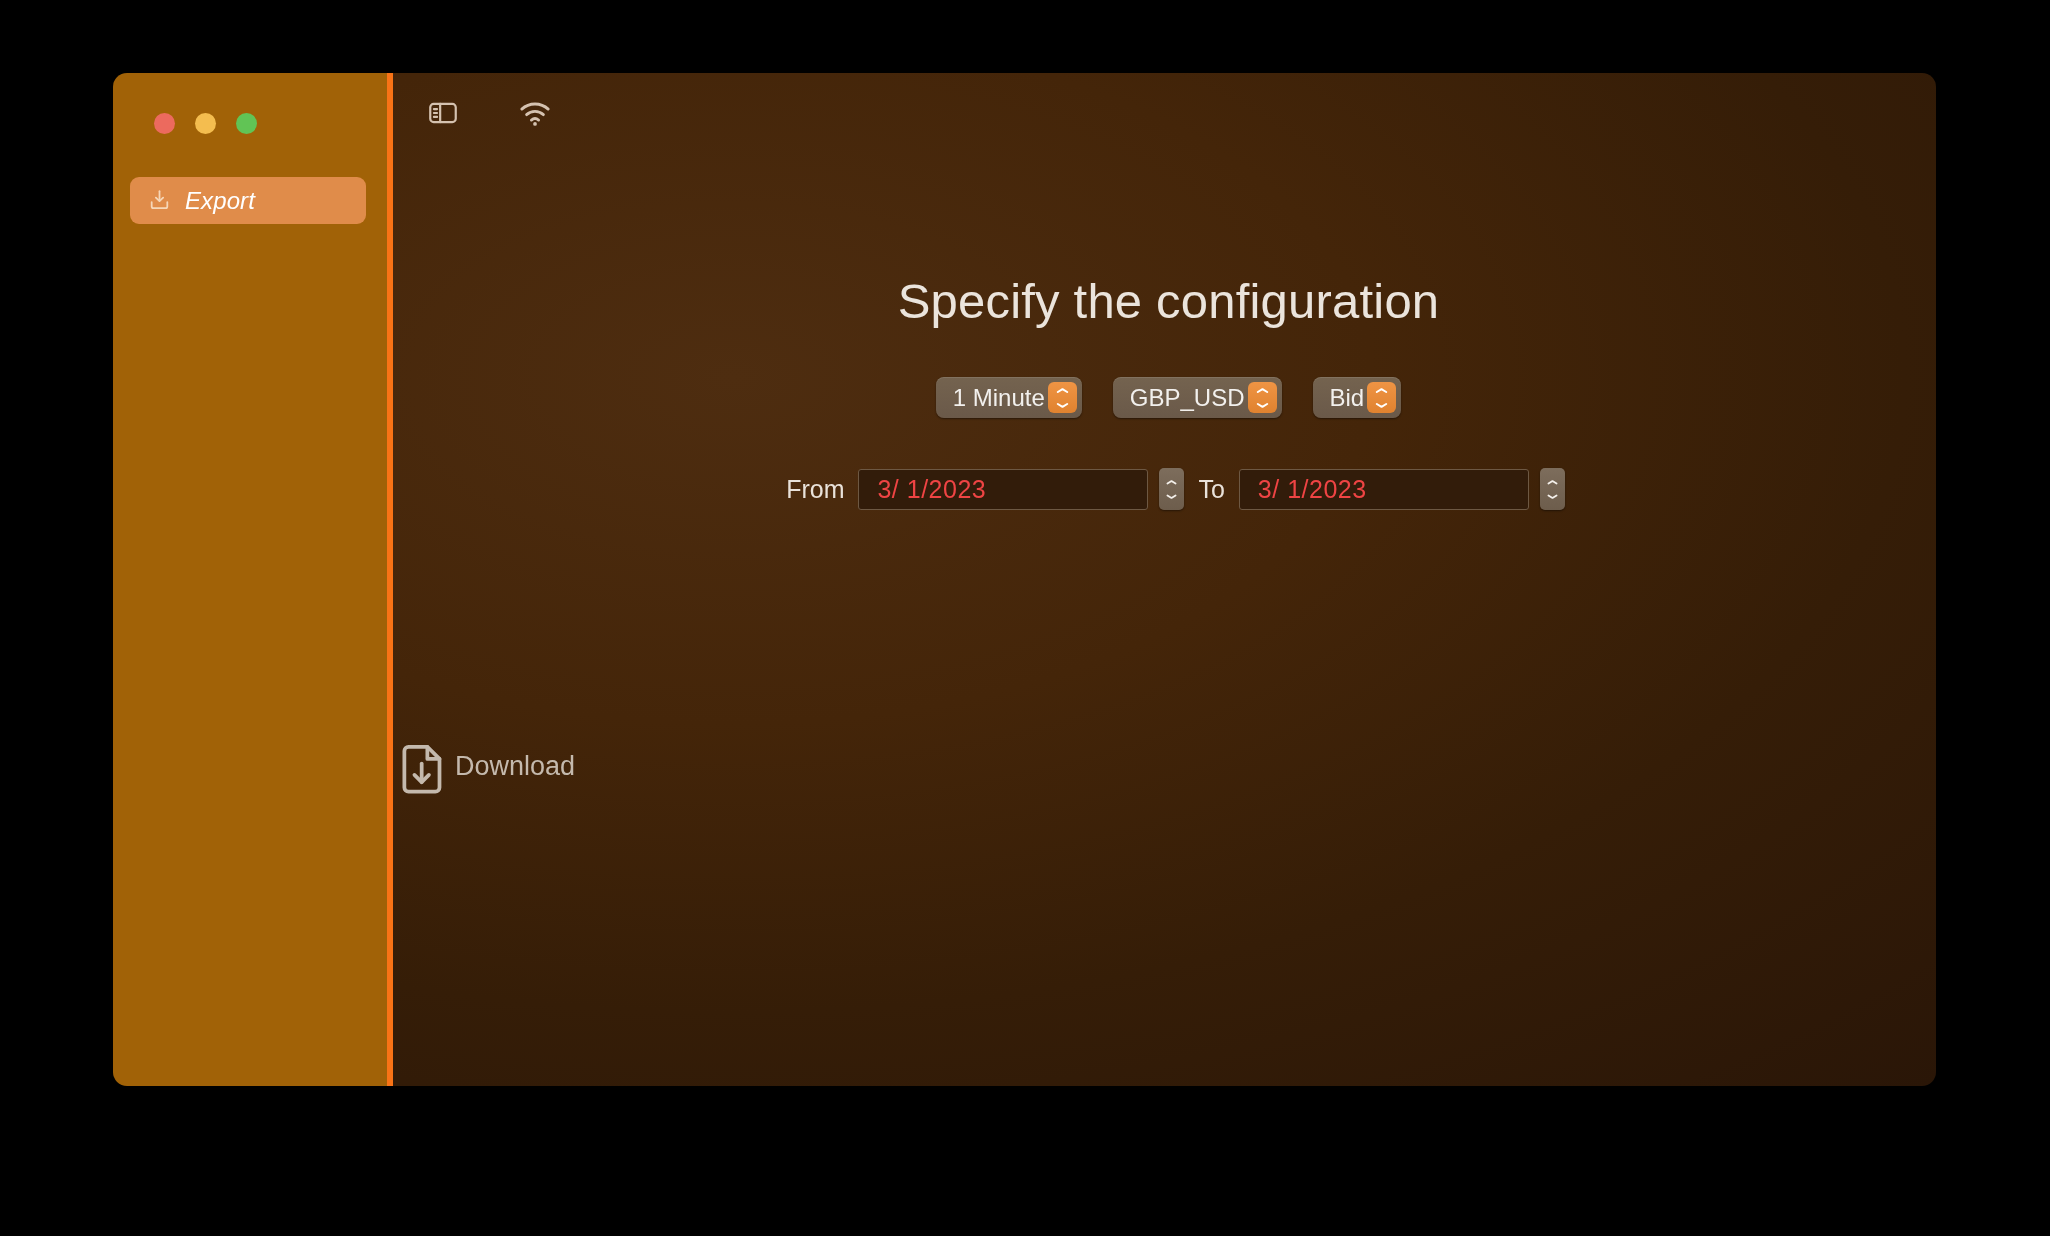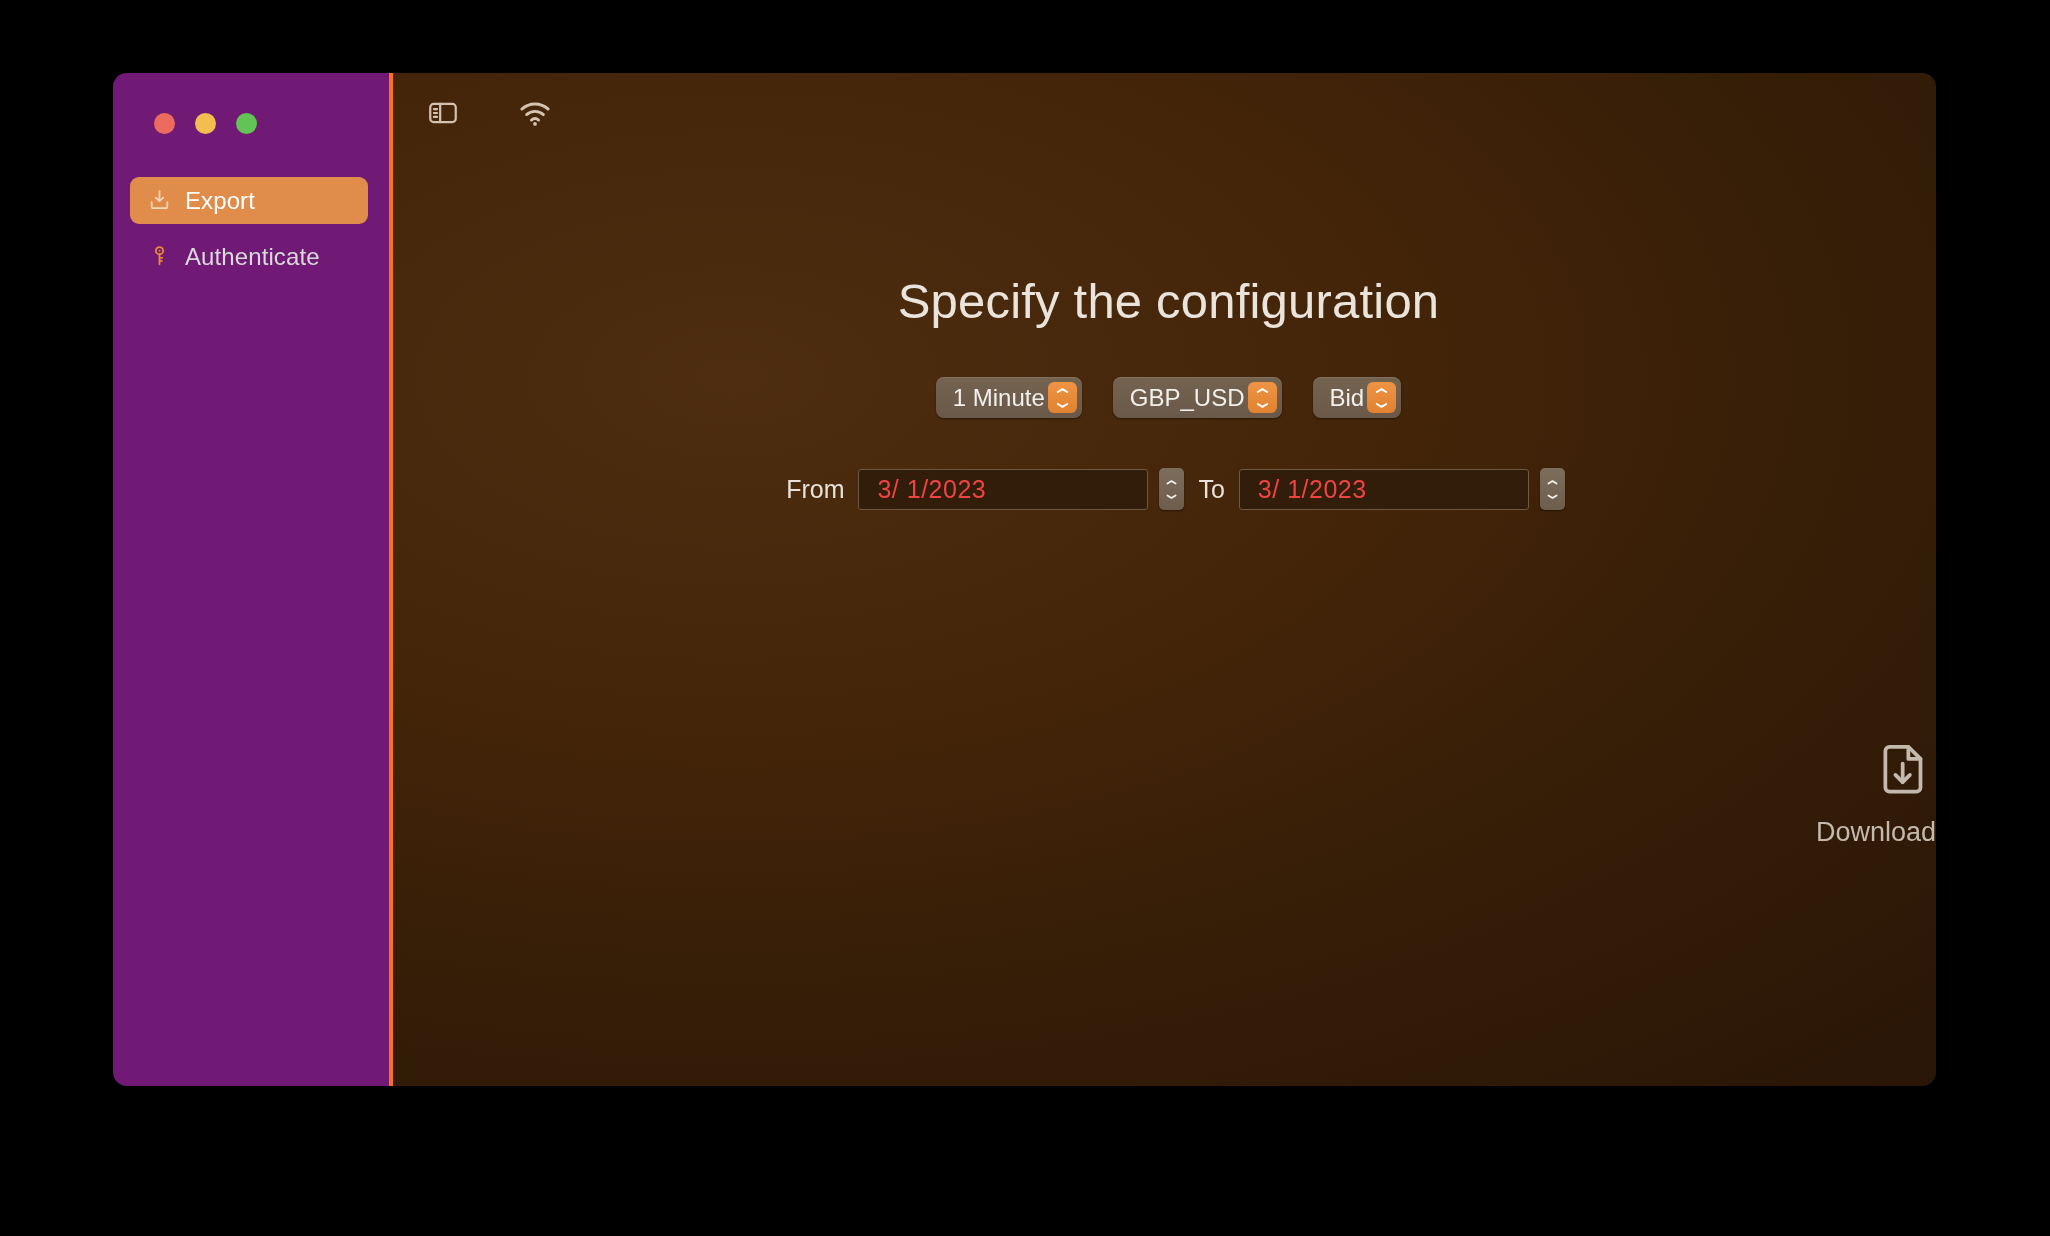--- a/index.html
+++ b/index.html
@@ -25,24 +25,25 @@
     border-radius: 14px;
     overflow: hidden;
     display: flex;
     box-shadow: 0 10px 40px rgba(0,0,0,0.65);
   }
 
   
   #sidebar {
     width: 280px;
     flex: 0 0 280px;
-    background: #701a75;
+    background: #a16207;
     position: relative;
-    border-right: 4px solid #f97316;
-    box-sizing: border-box;
+    border-right: 6px solid #f97316;
+    box-sizing: border-box;
+    font-style: italic;
   }
 
   #traffic-lights {
     position: absolute;
     left: 41px;
     top: 40px;
     display: flex;
     gap: 20px;
   }
   .traffic-dot {
@@ -208,22 +209,22 @@
     flex: 0 0 25px;
     box-shadow: 0 1px 2px rgba(0,0,0,0.45);
   }
 
   
   #download-block {
     position: absolute;
     left: 0; right: 0;
     top: 665px;
     display: flex;
-    flex-direction: column;
-    align-items: flex-end;
+    flex-direction: row;
+    align-items: flex-start;
   }
   #download-label {
     margin-top: 13px;
     color: #c4b9ad;
     font-size: 27px;
   }
 </style>
 </head>
 <body>
 
@@ -243,32 +244,20 @@
         <span class="si-icon">
           <svg width="25" height="25" viewBox="0 0 24 24" fill="none" stroke="#f6d7b8" stroke-width="1.7" stroke-linecap="round" stroke-linejoin="round">
             <path d="M12 3v9"></path>
             <path d="M8.5 9.2 12 12.6l3.5-3.4"></path>
             <path d="M4.5 13.5v4.2a1.6 1.6 0 0 0 1.6 1.6h11.8a1.6 1.6 0 0 0 1.6-1.6v-4.2"></path>
           </svg>
         </span>
         <span class="si-label">Export</span>
       </div>
 
-      <div class="sidebar-item">
-        <span class="si-icon">
-          <svg width="25" height="25" viewBox="0 0 24 24" fill="none" stroke="#e88c34" stroke-width="1.7" stroke-linecap="round" stroke-linejoin="round">
-            <circle cx="12" cy="6.4" r="3.5"></circle>
-            <circle cx="12" cy="6.4" r="0.9" fill="#e88c34" stroke="none"></circle>
-            <path d="M12 9.9v9.6"></path>
-            <path d="M12 13.3h2.6"></path>
-            <path d="M12 16.3h2.2"></path>
-          </svg>
-        </span>
-        <span class="si-label">Authenticate</span>
-      </div>
 
     </div>
   </div>
 
   <div id="content">
 
     <div id="toolbar">
       <div class="tb-btn">
         <span>
           <svg width="34" height="34" viewBox="0 0 24 24" fill="none" stroke="#d5c2b0" stroke-width="1.55" stroke-linecap="round" stroke-linejoin="round">

